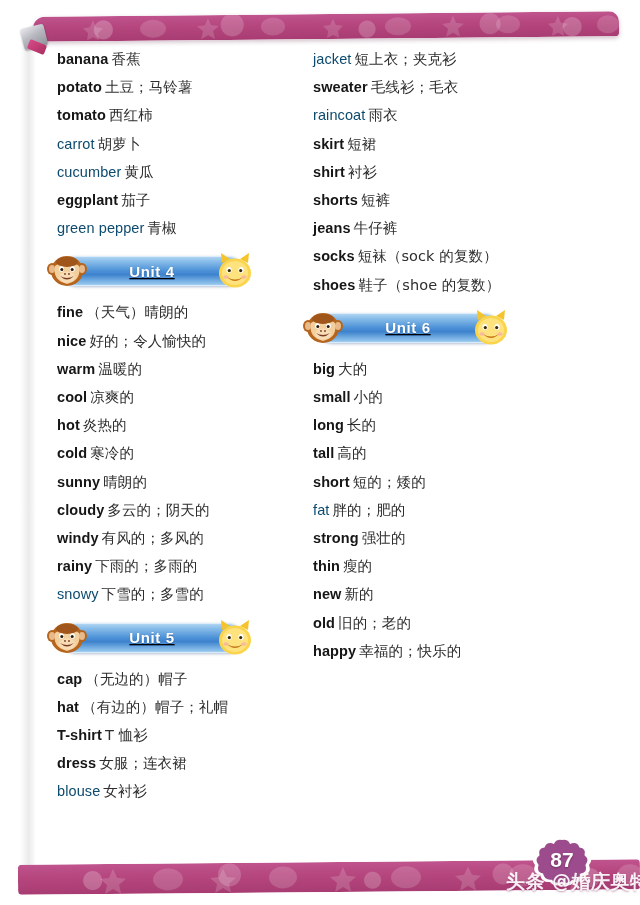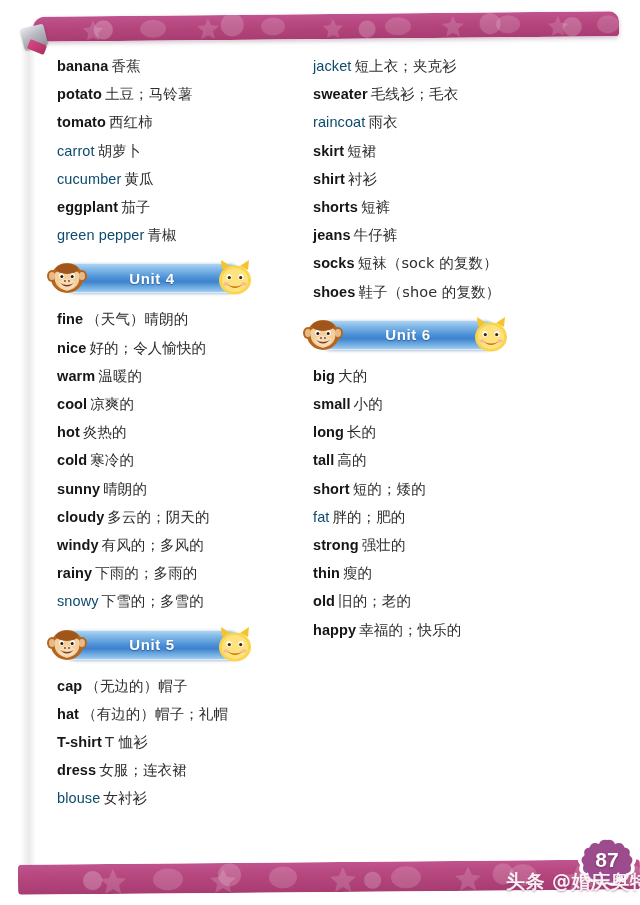--- a/index.html
+++ b/index.html
@@ -85,21 +85,21 @@
     height: 10px;
     background: linear-gradient(120deg,#d94a86,#aa2f63);
     transform: rotate(22deg);
     border-radius: 2px;
   }
 
   
   #content {
     position: absolute;
     left: 0;
-    top: 52px;
+    top: 45px;
     width: 640px;
     height: 800px;
   }
 
   .column {
     position: absolute;
     top: 0;
   }
   .col-left  { left: 57px;  width: 250px; }
   .col-right { left: 313px; width: 290px; }
@@ -135,20 +135,21 @@
         #8dc0ea 16%,
         #4e93d8 48%,
         #3d82cd 62%,
         #8ec2ec 92%,
         #b6d7f3 100%);
     box-shadow: inset 0 0 0 1px rgba(255,255,255,.55),
                 0 1px 3px rgba(30,70,120,.35);
     display: flex;
     align-items: center;
     justify-content: center;
+    text-decoration: underline;
   }
   .unit-label {
     font-size: 15px;
     font-weight: 700;
     color: #ffffff;
     letter-spacing: .6px;
     text-shadow: 0 1px 1px rgba(25,60,110,.55);
   }
 
   .face {
@@ -156,21 +157,21 @@
     top: -5px;
     width: 40px;
     height: 40px;
   }
   .face-left  { left: -14px; }
   .face-right { right: -12px; }
 
   
   .page-badge {
     position: absolute;
-    left: 577px;
+    left: 532px;
     top: 834px;
     width: 60px;
     height: 52px;
   }
   .page-badge .flower { position: absolute; inset: 0; }
   .page-number {
     position: absolute;
     inset: 0;
     display: flex;
     align-items: center;
@@ -393,20 +394,21 @@
 
       <ul class="word-list">
         <li class="word"><span class="en">big</span><span class="zh">大的</span></li>
         <li class="word"><span class="en">small</span><span class="zh">小的</span></li>
         <li class="word"><span class="en">long</span><span class="zh">长的</span></li>
         <li class="word"><span class="en">tall</span><span class="zh">高的</span></li>
         <li class="word"><span class="en">short</span><span class="zh">短的；矮的</span></li>
         <li class="word"><span class="en light">fat</span><span class="zh">胖的；肥的</span></li>
         <li class="word"><span class="en">strong</span><span class="zh">强壮的</span></li>
         <li class="word"><span class="en">thin</span><span class="zh">瘦的</span></li>
+        <li class="word"><span class="en">new</span><span class="zh">新的</span></li>
         <li class="word"><span class="en">old</span><span class="zh">旧的；老的</span></li>
         <li class="word"><span class="en">happy</span><span class="zh">幸福的；快乐的</span></li>
       </ul>
 
     </div>
   </div>
 
   <div class="band band-bottom">
     <svg class="star-overlay" viewBox="0 0 622 30" preserveAspectRatio="none">
       <g fill="#ffffff" opacity=".32">

